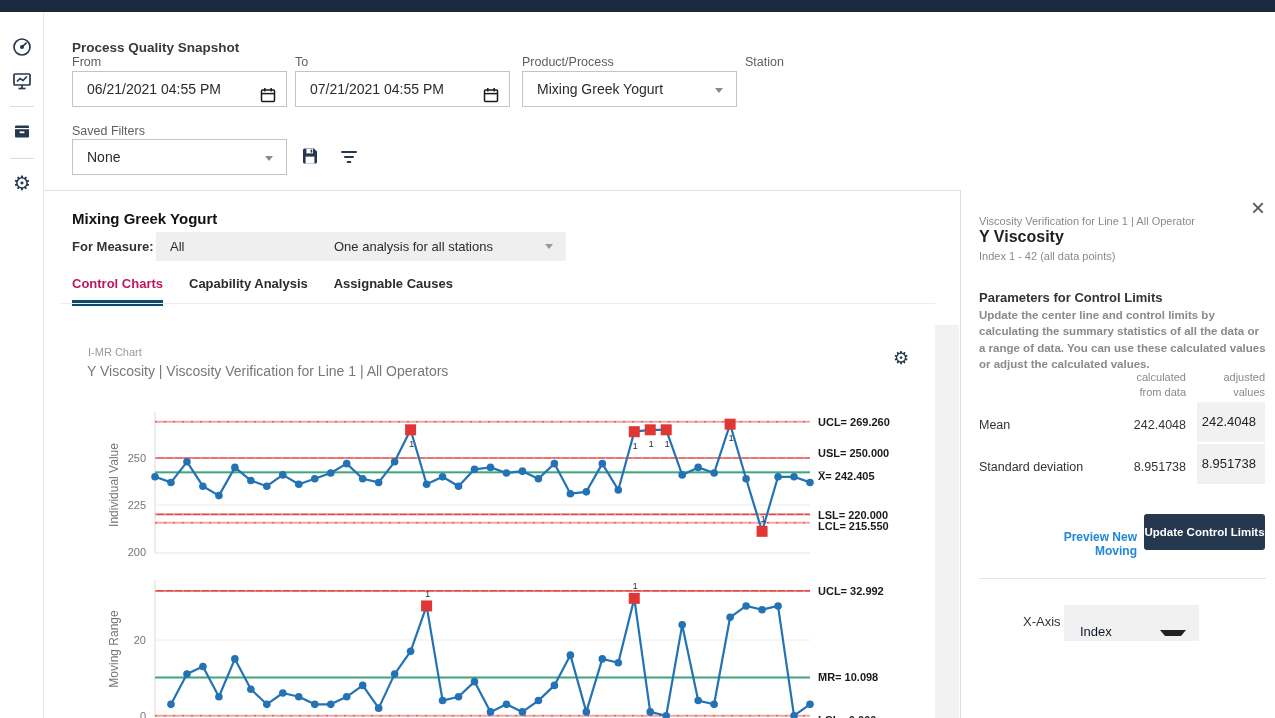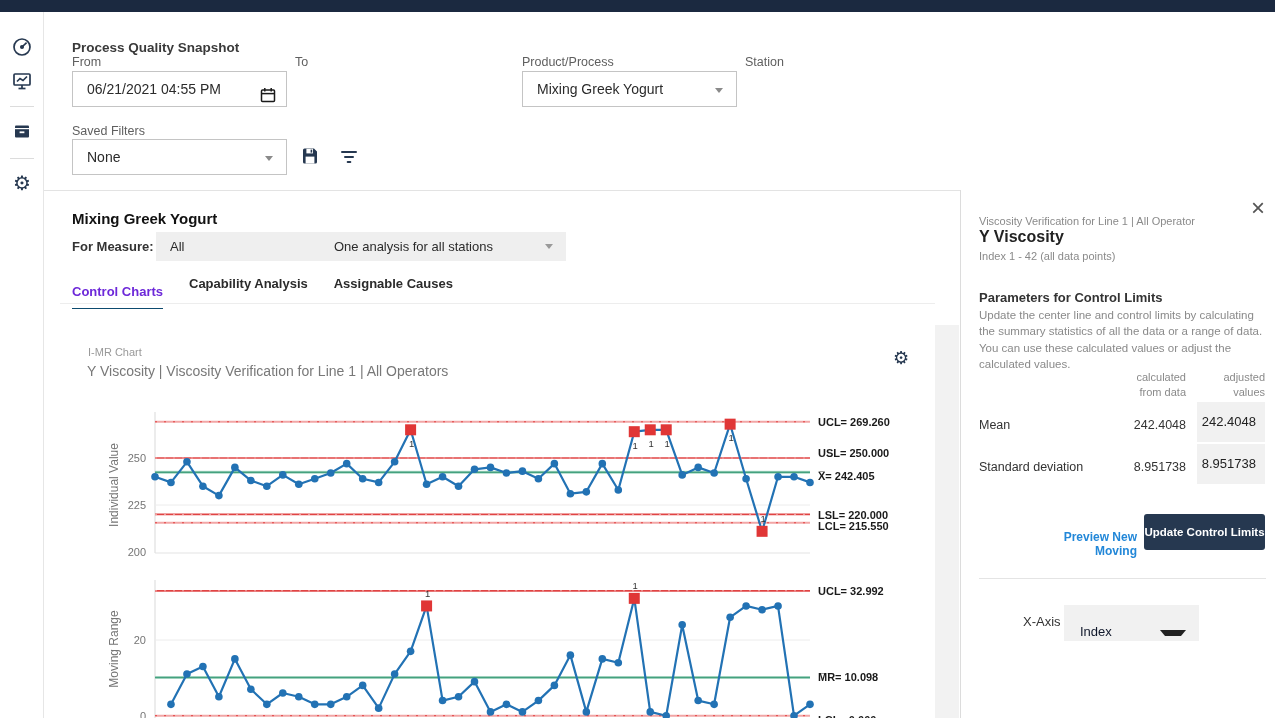--- a/index.html
+++ b/index.html
@@ -27,21 +27,21 @@
   .gray-select { background:#efefef; border:none; height:29px; line-height:29px;
                  font-size:13px; color:#2b2b2b; padding-left:14px; }
   .gray-select .caret { top:12px; border-top-color:#9a9a9a; }
   .divider { height:1px; background:#e3e3e3; }
 
   
   .section-title { left:28px; top:198px; font-size:15px; font-weight:700; color:#111; }
   .for-measure { left:28px; top:227px; font-size:13px; font-weight:600; color:#333; }
   .tab-row { left:28px; top:264px; display:flex; gap:26px; }
   .tab { font-size:13px; font-weight:600; color:#2b2b2b; padding-bottom:9px; cursor:pointer; }
-  .tab.active { color:#6d28d9; border-bottom:1px solid #0c4a6e;margin-top:8px; }
+  .tab.active { color:#be185d; border-bottom:6px solid #0c4a6e; }
   .tabs-border { left:16px; top:291px; width:875px; height:1px; background:#ededed; }
 
   
   .chart-card { left:28px; top:313px; width:863px; height:405px; background:#fff; }
   .chart-type { left:16px; top:21px; font-size:11px; color:#999; }
   .chart-subtitle { left:15px; top:38px; font-size:14px; color:#787878; }
   .card-gear { left:818px; top:22px; width:22px; height:22px; font-size:18px; line-height:22px;
                color:#263850; text-align:center; cursor:pointer; }
   .gray-strip { left:891px; top:313px; width:24px; height:405px; background:#f2f2f2; }
   #imr-svg { left:44px; top:388px; }
@@ -51,21 +51,21 @@
   .axis-title { font-family:"Liberation Sans",sans-serif; font-size:12px; fill:#757575; }
 
   
   .right-panel { left:916px; top:178px; width:315px; height:528px; background:#fff;
                  border-left:1px solid #dcdcdc; }
   .rp-close { right:10px; top:6px; font-size:24px; font-weight:300; color:#555; cursor:pointer; line-height:24px; }
   .rp-eyebrow { left:18px; top:25px; font-size:11px; color:#8a8a8a; }
   .rp-title { left:18px; top:38px; font-size:16px; font-weight:600; color:#222; }
   .rp-index { left:18px; top:60px; font-size:11px; color:#8a8a8a; }
   .rp-section { left:18px; top:100px; font-size:13px; font-weight:600; color:#333; }
-  .rp-desc { left:18px; top:117px; width:287px; font-size:11.5px; color:#8a8a8a; line-height:1.42; }
+  .rp-desc { left:18px; top:117px; width:287px; font-size:11.5px; color:#8a8a8a; line-height:1.42;font-weight:bold; }
   .rp-colhead { top:180px; font-size:11px; color:#8a8a8a; text-align:right; line-height:1.32; }
   .rp-rowlabel { left:18px; font-size:12.5px; color:#333; }
   .rp-calcval { width:100px; text-align:right; font-size:12.5px; color:#333; }
   .rp-adjbox { left:236px; width:68px; height:40px; background:#f1f1f1; }
   .rp-adjbox span { display:block; text-align:right; padding-right:9px; line-height:40px;
                     font-size:13px; color:#222; }
   .rp-link { left:64px; top:340px; width:112px; text-align:right; font-size:12px; font-weight:600;
              color:#2287d8; cursor:pointer; }
   .rp-btn { left:183px; top:324px; width:121px; height:36px; background:#263850; border-radius:3px;
             color:#fff; font-size:11.5px; font-weight:700; text-align:center; line-height:36px; cursor:pointer; }
@@ -120,20 +120,31 @@
       <svg width="16" height="16" viewBox="0 0 16 16" fill="none" stroke="#1a1a1a" stroke-width="1.5">
         <rect x="1.5" y="3" width="13" height="11.5" rx="1"></rect>
           <line x1="4.8" y1="1" x2="4.8" y2="4.6"></line>
         <line x1="11.2" y1="1" x2="11.2" y2="4.6"></line>
           <line x1="1.5" y1="6.6" x2="14.5" y2="6.6"></line>
       </svg>
     </span>
   </div>
 
   <div class="abs fld-label" style="left:251px;top:43px;">To</div>
+  <div class="abs input-box" style="left:251px;top:59px;width:215px;">
+    <span>07/21/2021 04:55 PM</span>
+    <span class="abs cal-icon">
+      <svg width="16" height="16" viewBox="0 0 16 16" fill="none" stroke="#1a1a1a" stroke-width="1.5">
+        <rect x="1.5" y="3" width="13" height="11.5" rx="1"></rect>
+          <line x1="4.8" y1="1" x2="4.8" y2="4.6"></line>
+        <line x1="11.2" y1="1" x2="11.2" y2="4.6"></line>
+          <line x1="1.5" y1="6.6" x2="14.5" y2="6.6"></line>
+      </svg>
+    </span>
+  </div>
 
   <div class="abs fld-label" style="left:478px;top:43px;">Product/Process</div>
   <div class="abs input-box" style="left:478px;top:59px;width:215px;">
     <span>Mixing Greek Yogurt</span>
     <span class="caret"></span>
   </div>
 
   <div class="abs fld-label" style="left:701px;top:43px;">Station</div>
 
   <div class="abs fld-label" style="left:28px;top:112px;">Saved Filters</div>

